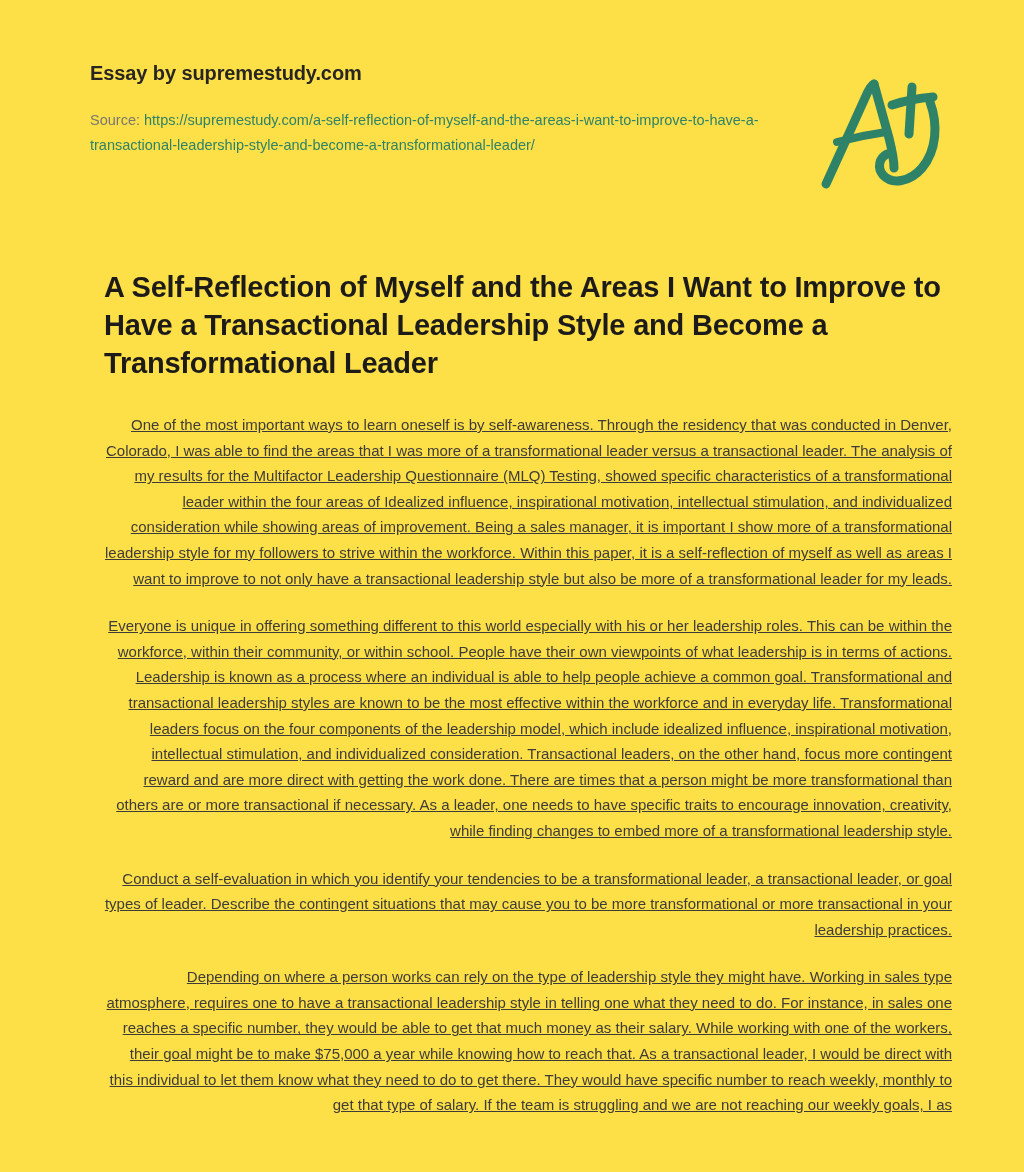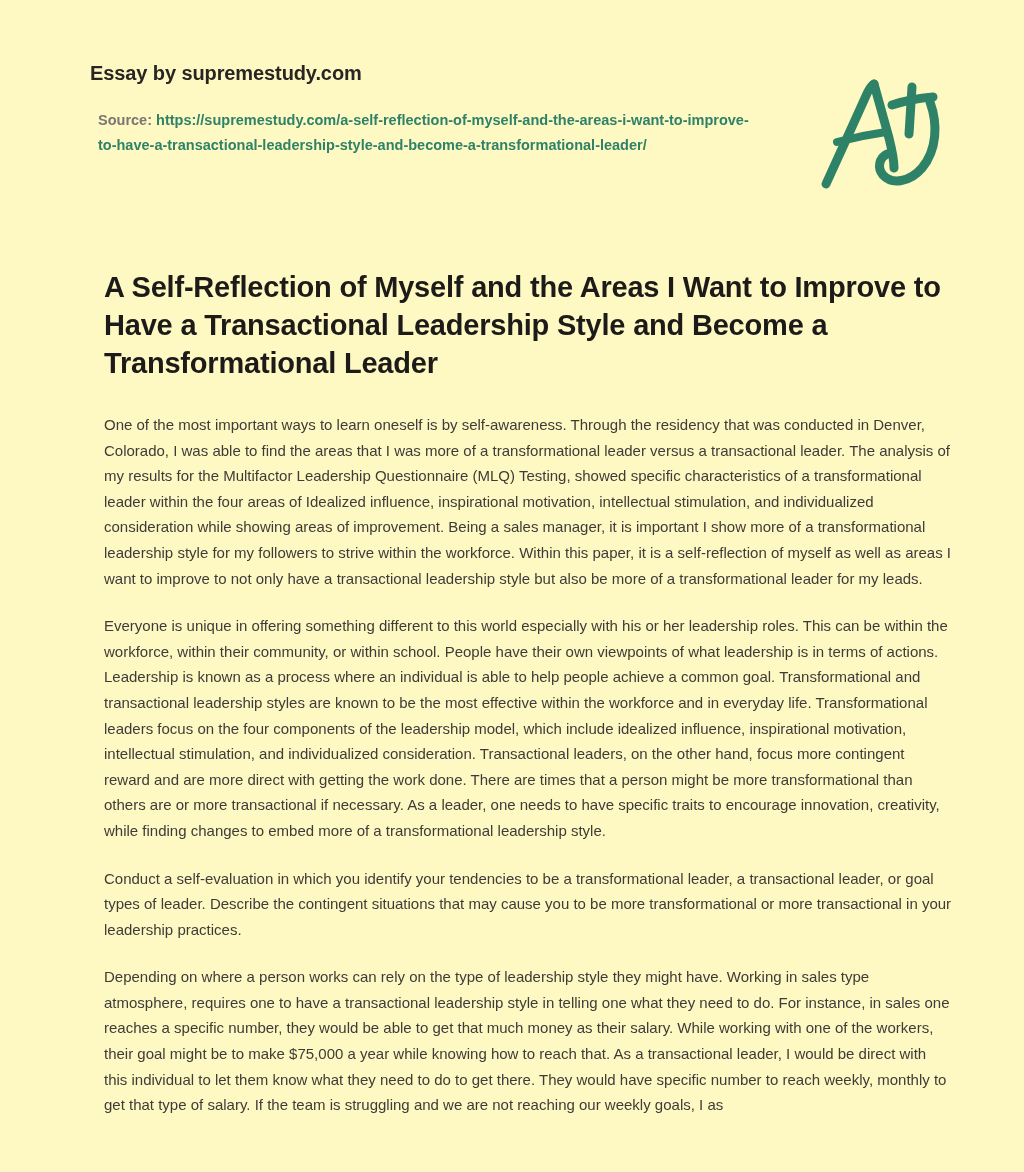--- a/index.html
+++ b/index.html
@@ -11,21 +11,21 @@
     height: 1172px;
     background: #fdf9f2;
     font-family: "Liberation Sans", sans-serif;
     overflow: hidden;
     position: relative;
   }
 
   .page {
     width: 1024px;
     height: 1172px;
-    background: #fef9c3;
+    background: #fde047;
     position: relative;
     box-sizing: border-box;
   }
 
   
   .header {
     position: absolute;
     left: 0;
     top: 0;
     width: 1024px;
@@ -45,23 +45,22 @@
     color: #282523;
     letter-spacing: -0.1px;
     line-height: 26px;
     margin: 0 0 22px 0;
   }
 
   .source-line {
     font-size: 14.5px;
     line-height: 25px;
     color: #7a7672;
-    margin: 8px;
+    margin: 0;
     word-break: break-word;
-    font-weight: bold;
   }
 
   .source-label {
     color: #7a7672;
   }
 
   .source-link {
     color: #2e8268;
     text-decoration: none;
     cursor: pointer;
@@ -91,21 +90,22 @@
     color: #1d1b19;
     letter-spacing: -0.2px;
     margin: 0 0 30px 0;
   }
 
   .body-copy p {
     font-size: 15px;
     line-height: 25.6px;
     color: #3f3b38;
     margin: 0 0 22px 0;
-    text-align: left;
+    text-align: right;
+    text-decoration: underline;
   }
   .body-copy p:last-child { margin-bottom: 12px; }
 </style>
 </head>
 <body>
 
 <div class="page">
 
   <div class="header">
 

